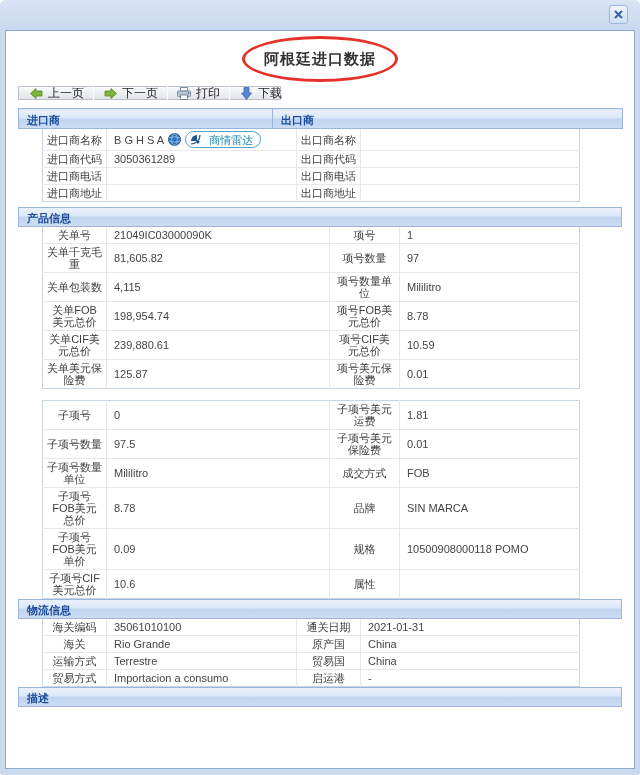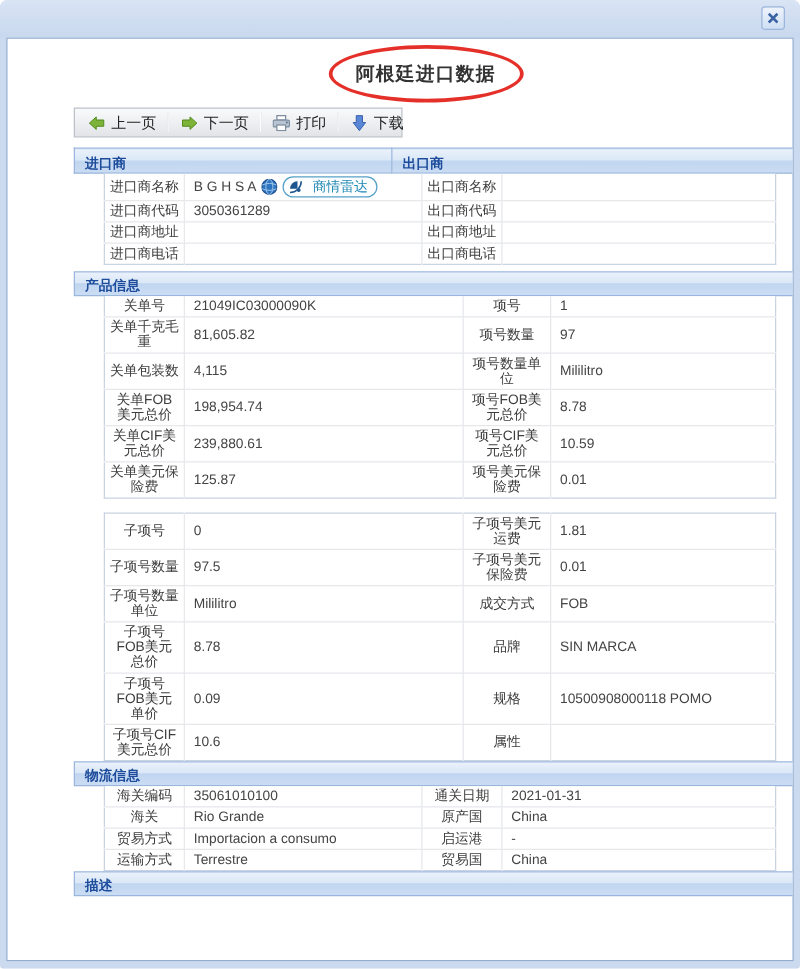--- a/index.html
+++ b/index.html
@@ -10,35 +10,35 @@
   }
   .window{position:absolute;inset:0;background:#cbdaef;border-radius:6px 6px 3px 3px;overflow:hidden;}
   .titlebar{position:relative;height:30px;background:linear-gradient(#d9e4f4,#c8d8ee);}
   .close-btn{
     position:absolute;right:12px;top:5px;width:19px;height:19px;box-sizing:border-box;
     border:1px solid #9db7dc;border-radius:3px;cursor:pointer;
     background:linear-gradient(#eef3fb,#cfdff4);display:flex;align-items:center;justify-content:center;
   }
   .panel{
     position:absolute;left:5px;right:5px;top:30px;bottom:6px;
-    background:#fff;border:1px solid #8fabce;box-sizing:border-box;overflow:hidden;padding-left:41px;
+    background:#fff;border:1px solid #8fabce;box-sizing:border-box;overflow:hidden;
   }
   .content{padding:4px 12px 0 12px;}
 
   
   .title-wrap{position:relative;height:44px;margin-top:2px;display:flex;align-items:center;justify-content:center;}
   .page-title{font-size:15px;font-weight:bold;color:#333;letter-spacing:1px;position:relative;z-index:2;}
   .ellipse{
     position:absolute;left:50%;top:50%;transform:translate(-50%,-50%);
     width:150px;height:40px;border:3px solid #e5302a;border-radius:50%;z-index:1;
   }
 
   
   .toolbar{
-    margin-top:5px;width:263px;height:24px;box-sizing:border-box;
+    margin-top:5px;width:263px;height:14px;box-sizing:border-box;
     border:1px solid #bcc0c8;background:linear-gradient(#f9fafb,#e3e4e8);
     display:flex;align-items:center;padding:0 2px;
   }
   .tb-btn{display:flex;align-items:center;gap:5px;padding:0 8px;height:20px;font-size:12px;color:#222;cursor:pointer;white-space:nowrap;}
   .tb-sep{width:1px;height:16px;background:#c6c8cd;border-right:1px solid #fdfdfd;margin:0 1px;}
   .tb-ic{display:inline-flex;width:14px;height:14px;align-items:center;justify-content:center;}
 
   
   .section{margin-top:5px;}
   .sec-head{
@@ -182,29 +182,29 @@
             <td class="lbl">出口商名称</td>
             <td class="val"></td>
           </tr>
           <tr>
             <td class="lbl">进口商代码</td>
             <td class="val">3050361289</td>
             <td class="lbl">出口商代码</td>
             <td class="val"></td>
           </tr>
           <tr>
+            <td class="lbl">进口商电话</td>
+            <td class="val"></td>
+            <td class="lbl">出口商电话</td>
+            <td class="val"></td>
+          </tr>
+          <tr>
             <td class="lbl">进口商地址</td>
             <td class="val"></td>
             <td class="lbl">出口商地址</td>
-            <td class="val"></td>
-          </tr>
-          <tr>
-            <td class="lbl">进口商电话</td>
-            <td class="val"></td>
-            <td class="lbl">出口商电话</td>
             <td class="val"></td>
           </tr>
         </tbody>
           </table>
       </div>
 
       <div class="section">
         <div class="sec-head">产品信息</div>
         <table class="dt">
           <colgroup>
@@ -319,31 +319,31 @@
             <td class="lbl">通关日期</td>
             <td class="val">2021-01-31</td>
           </tr>
           <tr>
             <td class="lbl">海关</td>
             <td class="val">Rio Grande</td>
             <td class="lbl">原产国</td>
             <td class="val">China</td>
           </tr>
           <tr>
+            <td class="lbl">运输方式</td>
+            <td class="val">Terrestre</td>
+            <td class="lbl">贸易国</td>
+            <td class="val">China</td>
+          </tr>
+          <tr>
             <td class="lbl">贸易方式</td>
             <td class="val">Importacion a consumo</td>
             <td class="lbl">启运港</td>
             <td class="val">-</td>
           </tr>
-          <tr>
-            <td class="lbl">运输方式</td>
-            <td class="val">Terrestre</td>
-            <td class="lbl">贸易国</td>
-            <td class="val">China</td>
-          </tr>
         </tbody>
           </table>
       </div>
 
       <div class="section" style="margin-top:0;">
         <div class="sec-head">描述</div>
 
       </div>
 
     </div>

